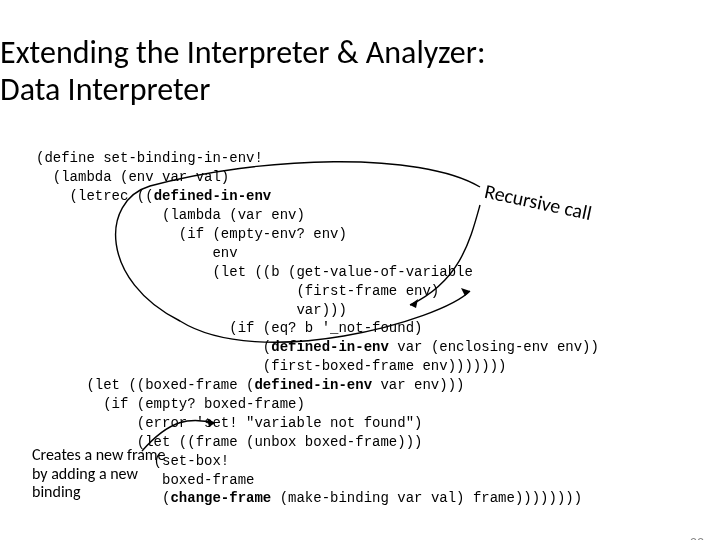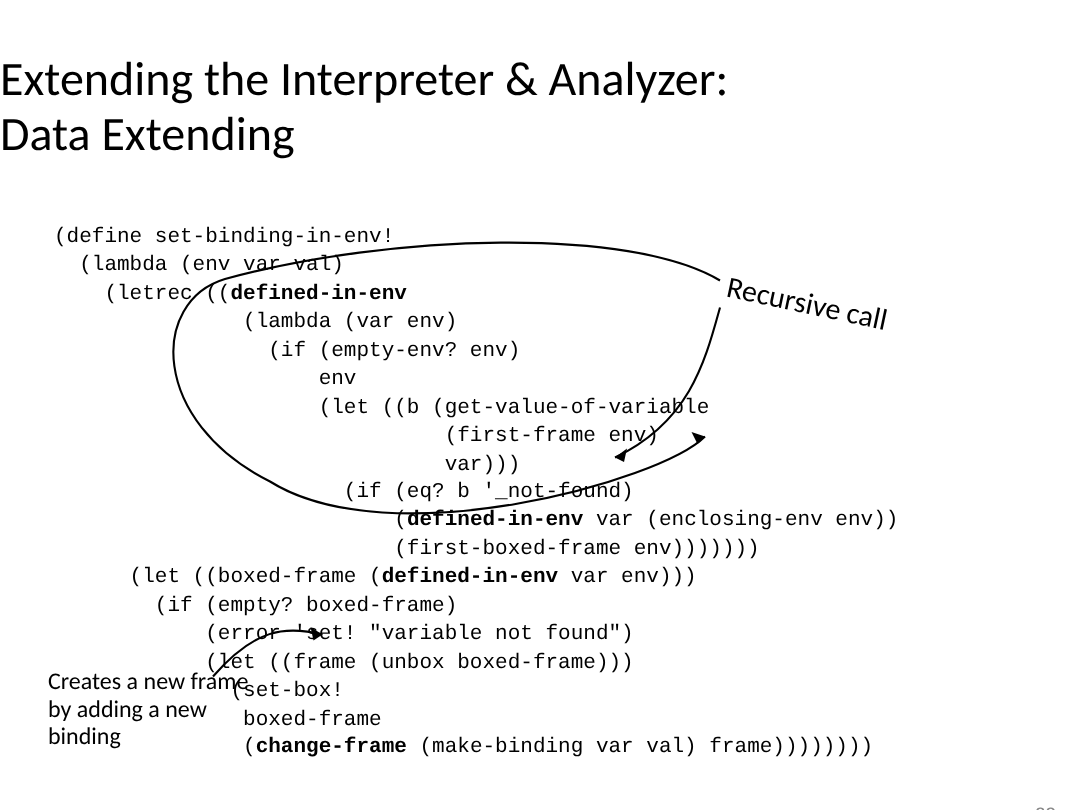--- a/index.html
+++ b/index.html
@@ -76,21 +76,21 @@
     pointer-events: none;
   }
 </style>
 </head>
 <body>
 
 <div class="slide">
 
   <h1 class="title">
     <span>Extending the Interpreter &amp; Analyzer:</span><br>
-    <span>Data Extending</span>
+    <span>Data Interpreter</span>
   </h1>
 
   <div class="code" id="code-block">(define set-binding-in-env!
   (lambda (env var val)
     (letrec ((<b>defined-in-env</b>
                (lambda (var env)
                  (if (empty-env? env)
                      env
                      (let ((b (get-value-of-variable
                                (first-frame env)

